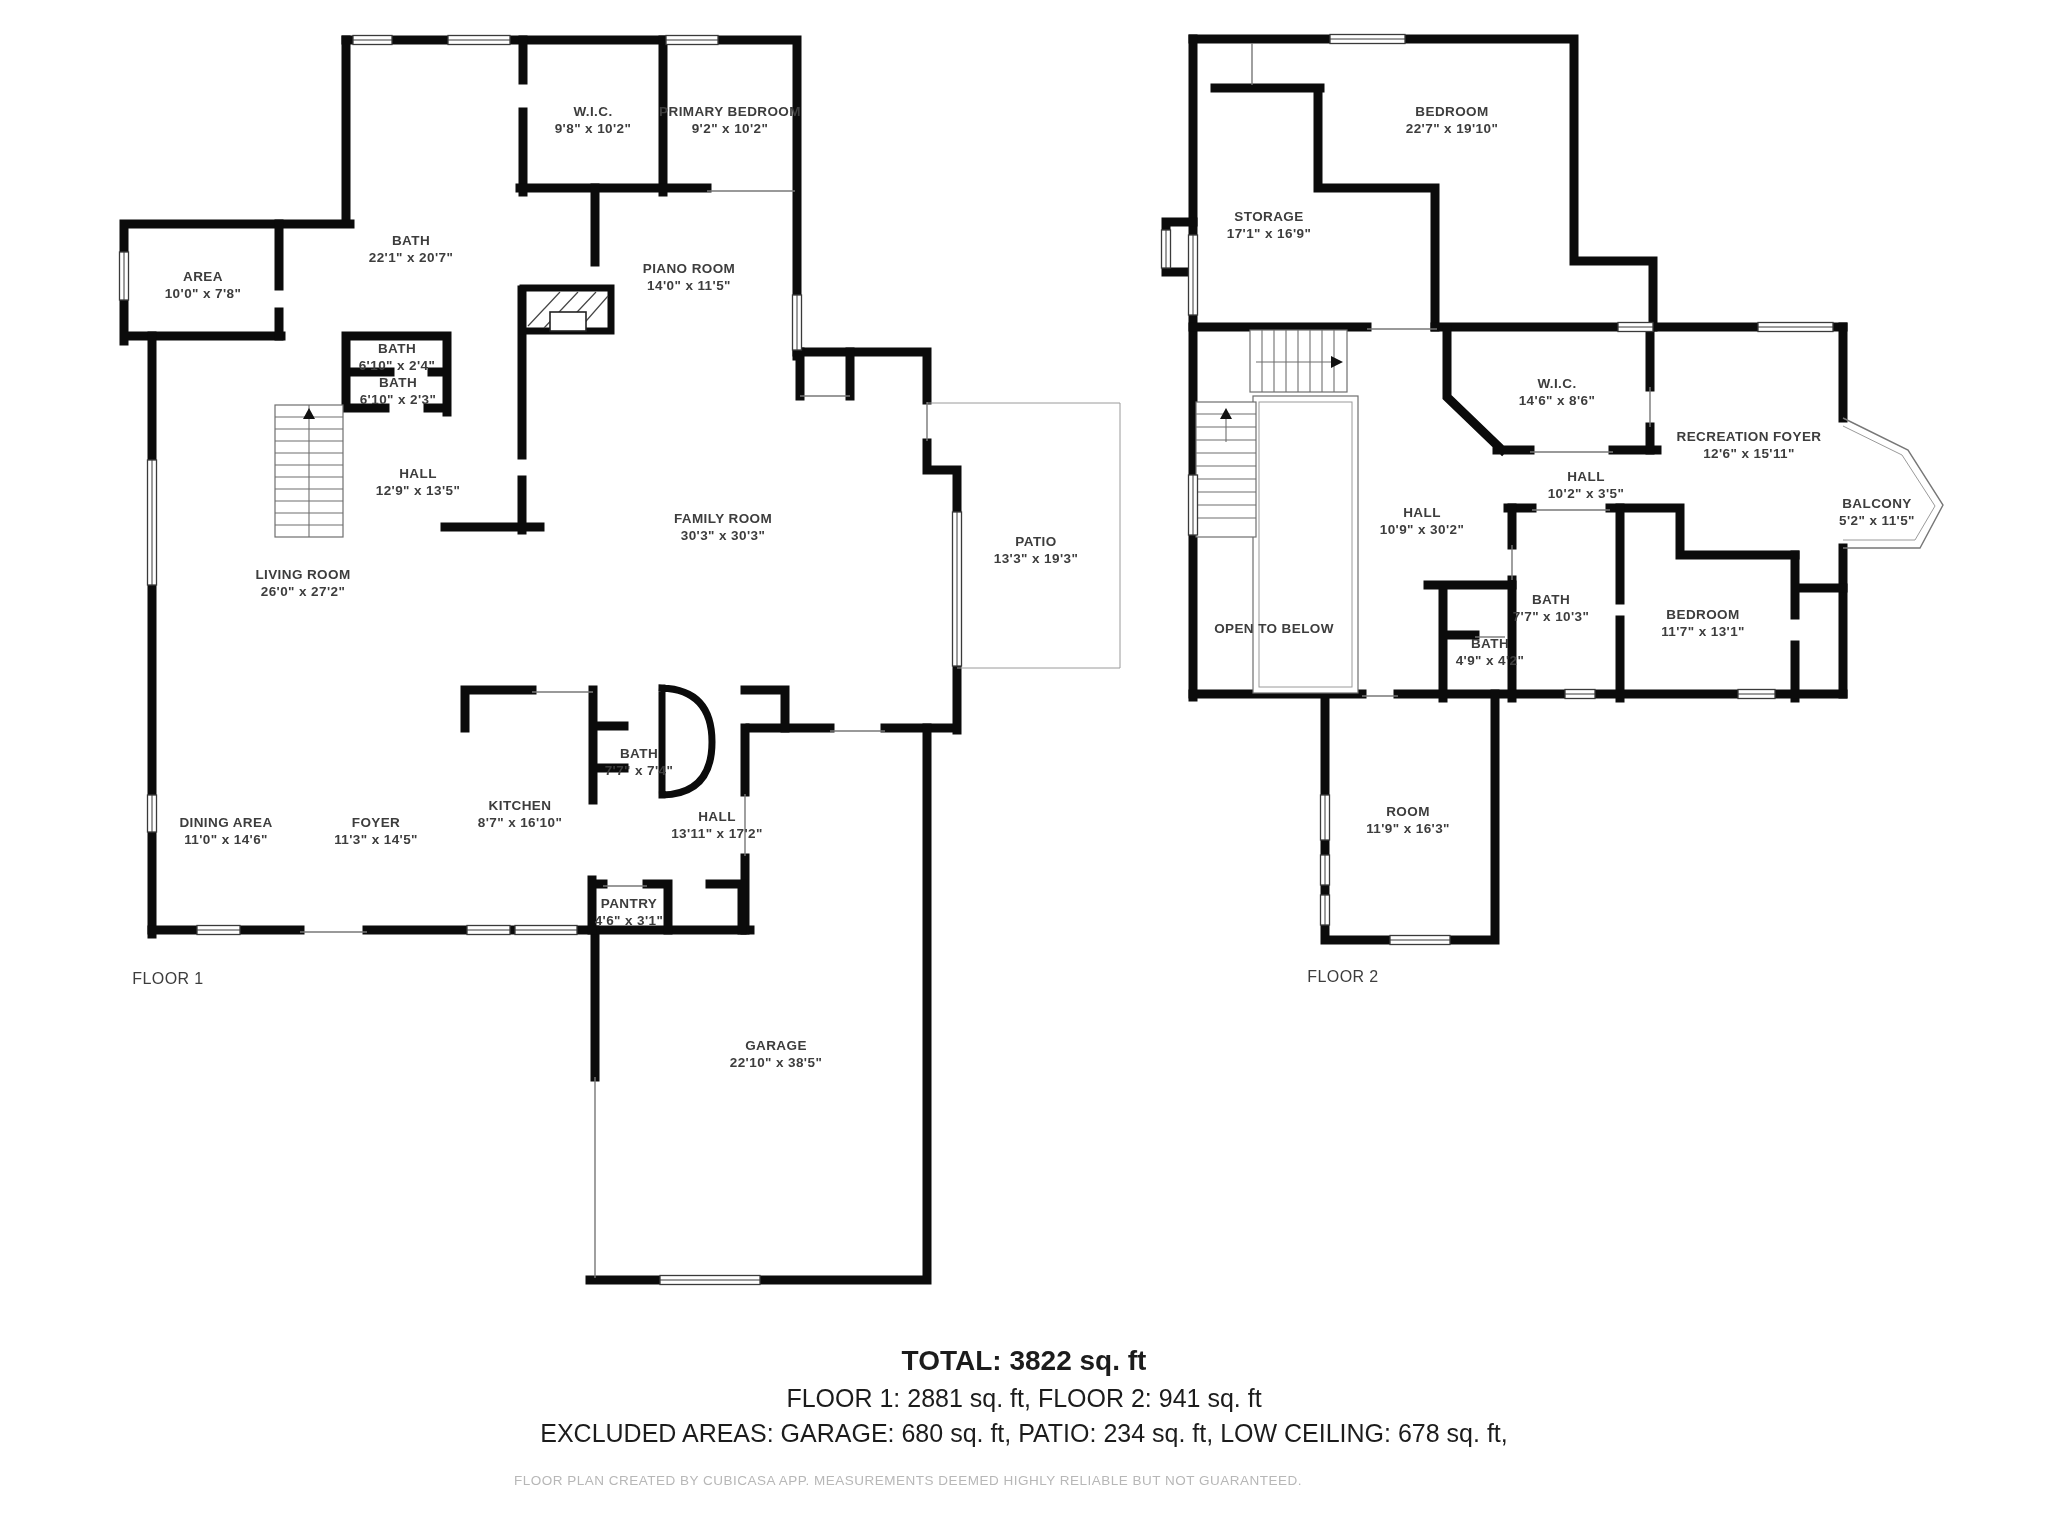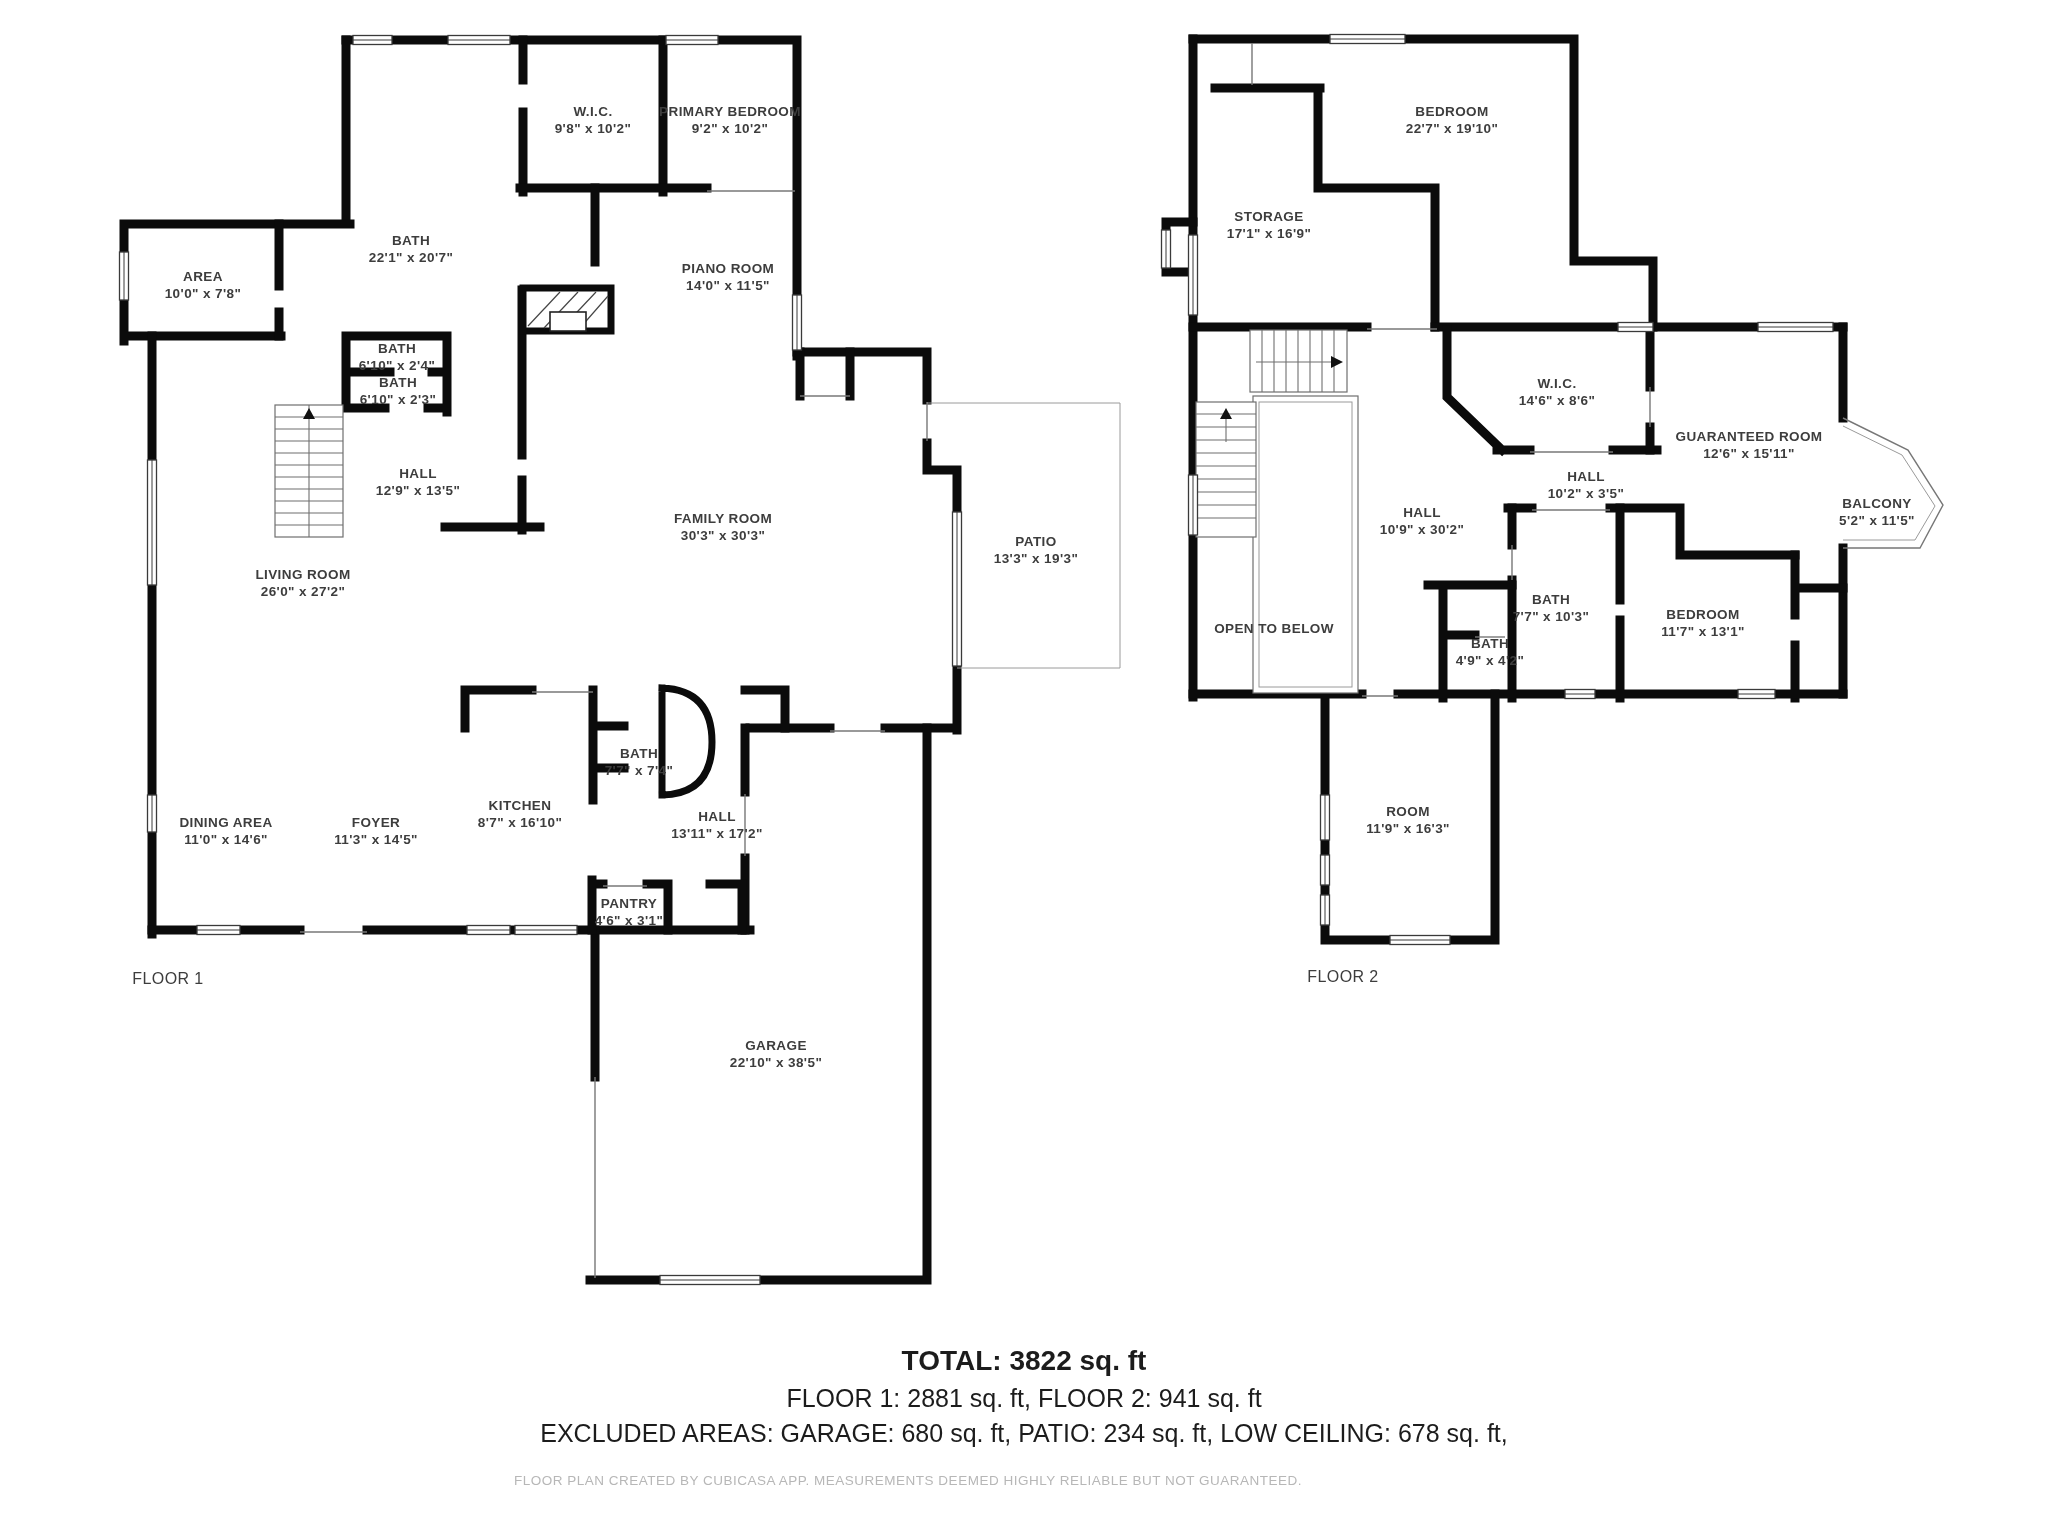--- a/index.html
+++ b/index.html
@@ -229,21 +229,21 @@
     <span class="dims">9'2" x 10'2"</span>
   </div>
 <div class="room-label" style="left:411px;top:249px">
     <span>BATH</span>
     <span class="dims">22'1" x 20'7"</span>
   </div>
 <div class="room-label" style="left:203px;top:285px">
     <span>AREA</span>
     <span class="dims">10'0" x 7'8"</span>
   </div>
-<div class="room-label" style="left:728px;top:277px">
+<div class="room-label" style="left:689px;top:277px">
     <span>PIANO ROOM</span>
     <span class="dims">14'0" x 11'5"</span>
   </div>
 <div class="room-label" style="left:397px;top:357px">
     <span>BATH</span>
     <span class="dims">6'10" x 2'4"</span>
   </div>
 <div class="room-label" style="left:398px;top:391px">
     <span>BATH</span>
     <span class="dims">6'10" x 2'3"</span>
@@ -299,21 +299,21 @@
   </div>
 <div class="room-label" style="left:1269px;top:225px">
     <span>STORAGE</span>
     <span class="dims">17'1" x 16'9"</span>
   </div>
 <div class="room-label" style="left:1557px;top:392px">
     <span>W.I.C.</span>
     <span class="dims">14'6" x 8'6"</span>
   </div>
 <div class="room-label" style="left:1749px;top:445px">
-    <span>GUARANTEED ROOM</span>
+    <span>RECREATION FOYER</span>
     <span class="dims">12'6" x 15'11"</span>
   </div>
 <div class="room-label" style="left:1877px;top:512px">
     <span>BALCONY</span>
     <span class="dims">5'2" x 11'5"</span>
   </div>
 <div class="room-label" style="left:1586px;top:485px">
     <span>HALL</span>
     <span class="dims">10'2" x 3'5"</span>
   </div>

